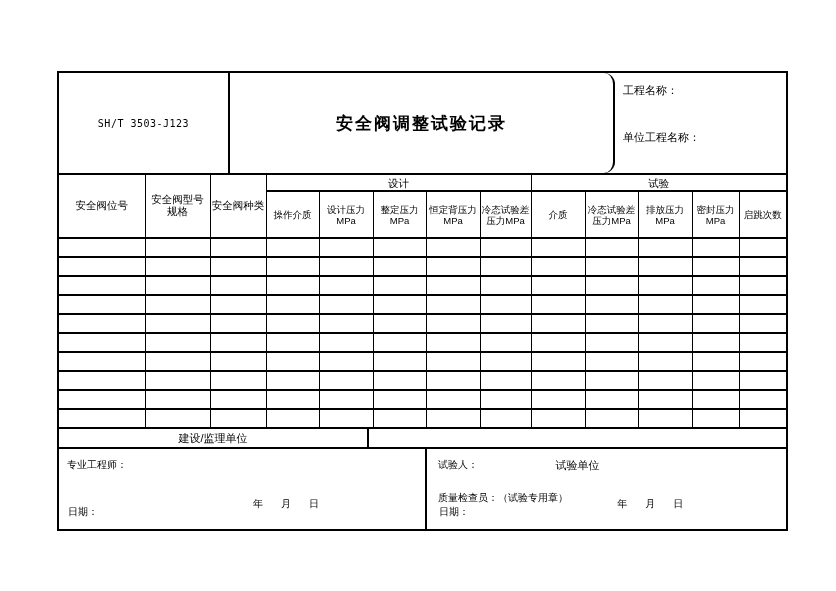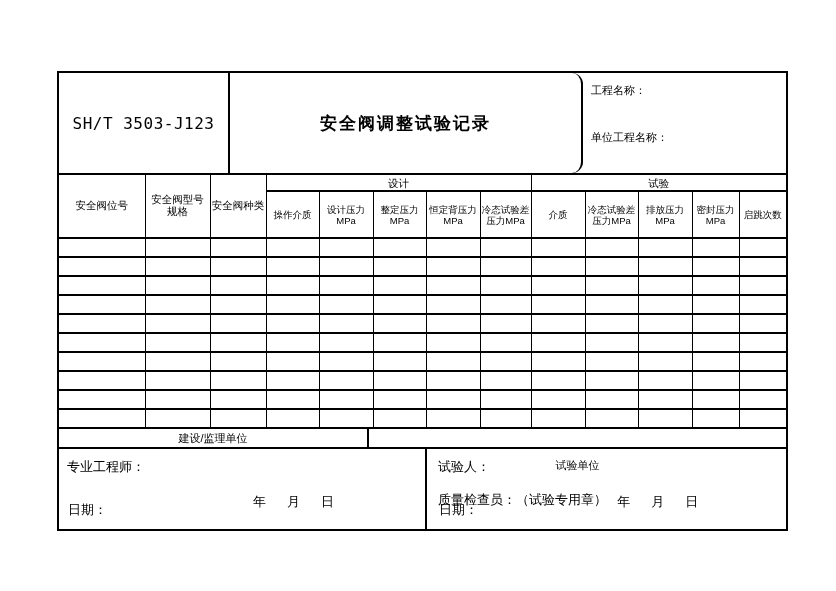--- a/index.html
+++ b/index.html
@@ -37,37 +37,37 @@
   }
   .code-cell {
     width: 171px;
     flex: 0 0 auto;
     border-right: 2px solid #000;
     box-sizing: border-box;
     display: flex;
     align-items: center;
     justify-content: center;
     font-family: "DejaVu Sans Mono", "Liberation Mono", monospace;
-    font-size: 16px;
+    font-size: 10px;
     letter-spacing: 0.5px;
   }
   .title-cell {
     flex: 1 1 auto;
     border-right: 2px solid #000;
     box-sizing: border-box;
     display: flex;
     align-items: center;
     justify-content: center;
     font-size: 17px;
     font-weight: bold;
     letter-spacing: 2px;
     border-radius: 11px;
   }
   .names-cell {
-    width: 203px;
+    width: 171px;
     flex: 0 0 auto;
     position: relative;
     font-size: 11px;
   }
   .project-label   { position: absolute; top: 10px; left: 8px; }
   .unit-project-label { position: absolute; top: 57px; left: 8px; }
 
   
   table.valves {
     width: 727px;
@@ -121,21 +121,21 @@
     display: flex;
     align-items: center;
     justify-content: center;
     margin-top: 36px;
   }
 
   
   .sign-row {
     display: flex;
     flex: 1 1 auto;
-    font-size: 13px;
+    font-size: 10px;
   }
   .sign-left {
     width: 368px;
     flex: 0 0 auto;
     border-right: 2px solid #000;
     box-sizing: border-box;
     position: relative;
   }
   .sign-right {
     flex: 1 1 auto;

